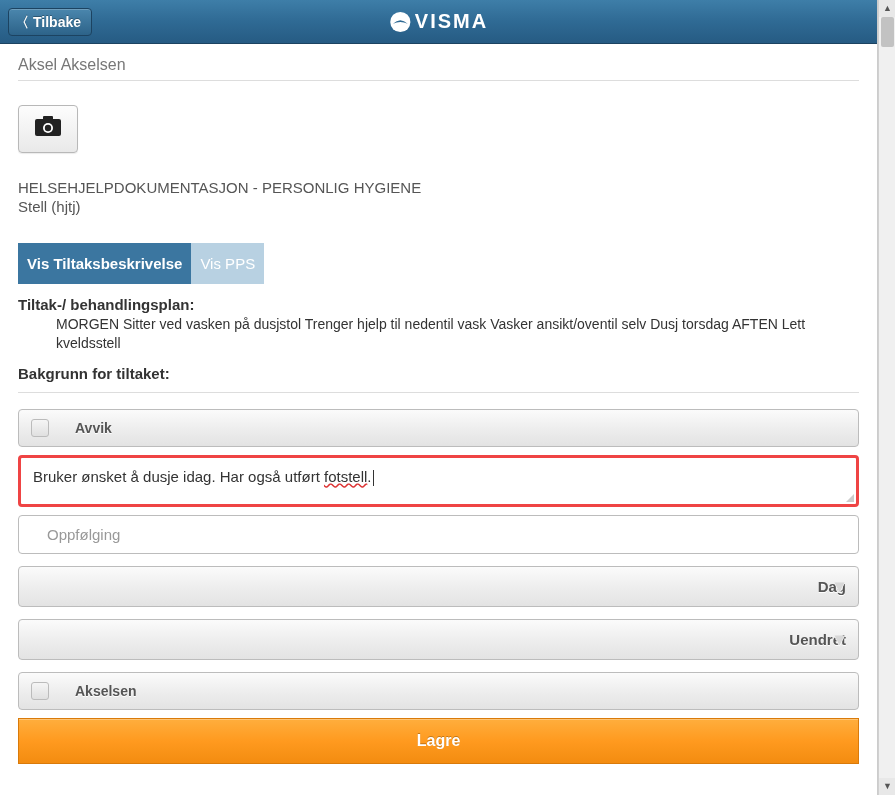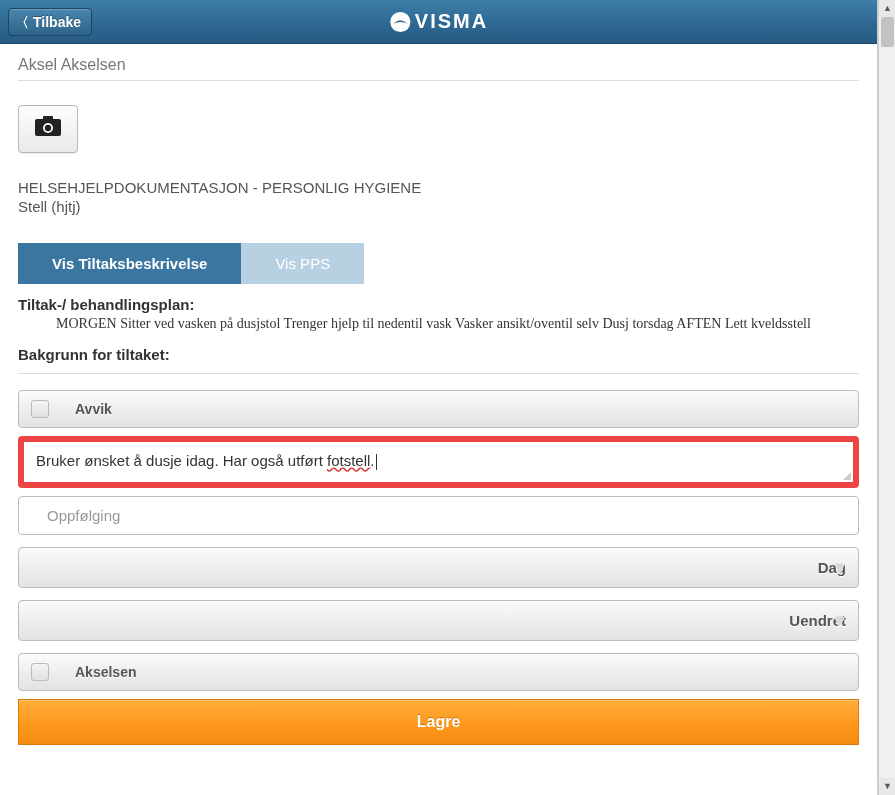--- a/index.html
+++ b/index.html
@@ -128,21 +128,21 @@
   .doc-sub {
     font-size: 15px;
     color: #555;
     margin-bottom: 28px;
   }
   .tabs {
     display: flex;
     margin-bottom: 12px;
   }
   .tab {
-    padding: 12px 34px;
+    padding: 12px 9px;
     font-size: 15px;
     color: #fff;
     cursor: pointer;
     border: none;
   }
   .tab.active {
     background: #3b76a0;
     font-weight: bold;
   }
   .tab.inactive {
@@ -153,21 +153,20 @@
     font-weight: bold;
     color: #333;
     margin-bottom: 2px;
   }
   .section-body {
     font-size: 14px;
     color: #333;
     padding-left: 38px;
     margin-bottom: 12px;
     line-height: 1.35;
-    font-family: Liberation Serif, serif;
   }
   .divider {
     border: none;
     border-top: 1px solid #ddd;
     margin: 10px 0 16px 0;
   }
   .grey-bar {
     background: linear-gradient(to bottom, #fbfbfb 0%, #eeeeee 50%, #e3e3e3 100%);
     border: 1px solid #bcbcbc;
     border-radius: 4px;
@@ -232,21 +231,21 @@
     text-align: center;
     font-size: 16px;
     font-weight: bold;
     color: #fff;
     text-shadow: 0 -1px 0 rgba(0,0,0,0.25);
     cursor: pointer;
     box-shadow: inset 0 1px 0 rgba(255,255,255,0.3);
   }
   .note-content {
     width: 100%;
-    border: 6px solid #ef4444;
+    border: 3px solid #ef4444;
     border-radius: 4px;
     padding: 10px 12px;
     font-size: 15px;
     color: #333;
     min-height: 52px;
     margin-bottom: 8px;
     background: #fff;
     position: relative;
   }
   .note-content .wavy {

